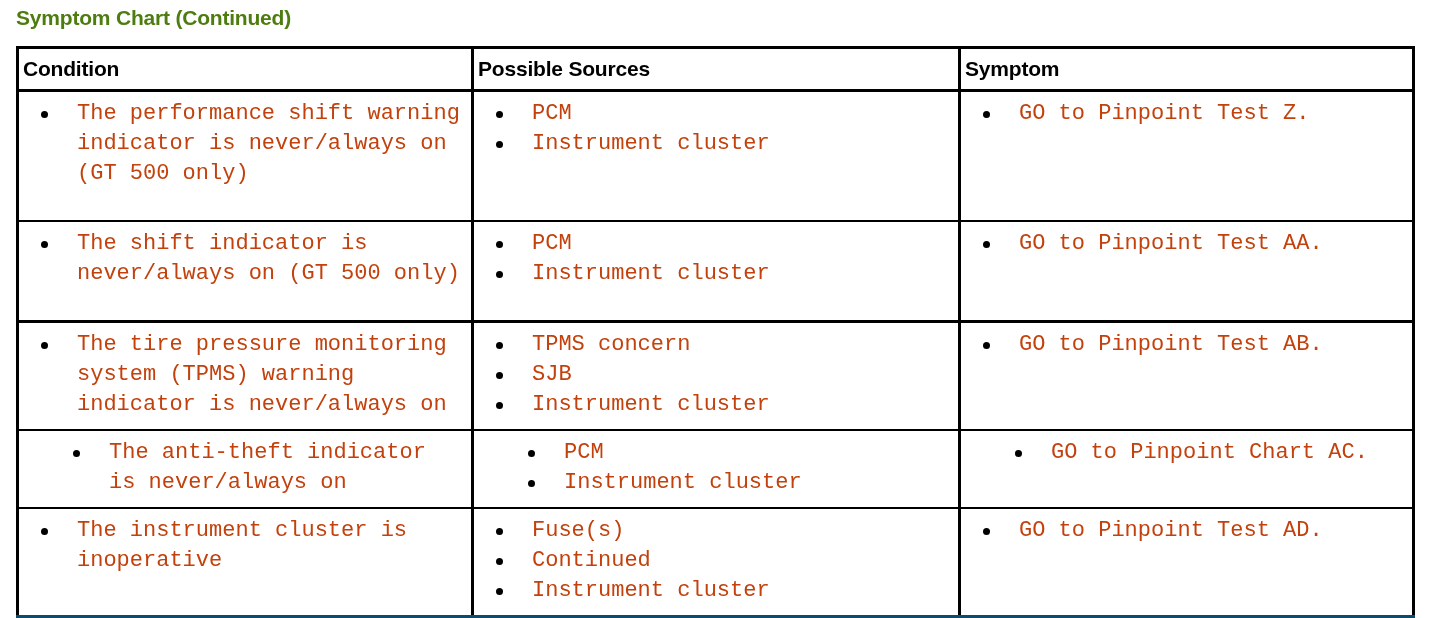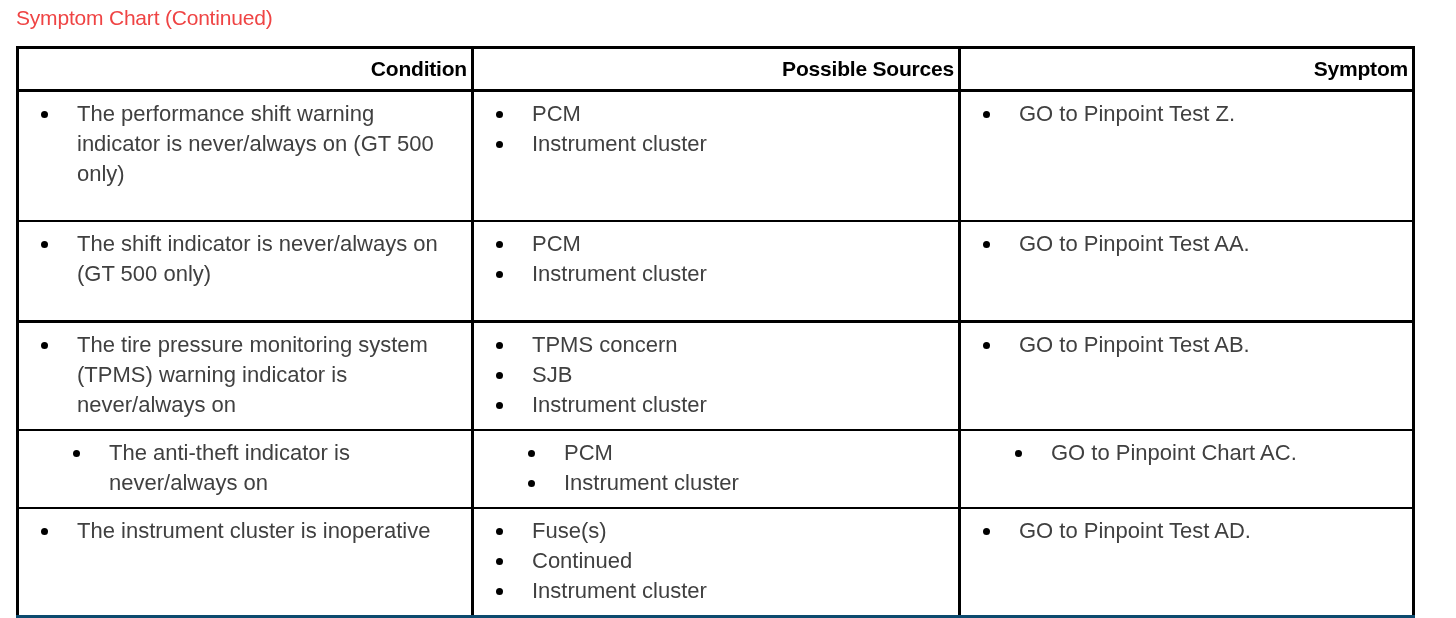--- a/index.html
+++ b/index.html
@@ -20,24 +20,24 @@
     width: 1456px;
     height: 618px;
     box-sizing: border-box;
   }
 
   .page-title {
     position: absolute;
     left: 16px;
     top: 6px;
     font-family: "Liberation Sans", "DejaVu Sans", sans-serif;
-    font-weight: normal;
+    font-weight: bold;
     font-size: 21px;
     letter-spacing: -0.2px;
-    color: #ef4444;
+    color: #4d7c0f;
     white-space: nowrap;
   }
 
   .symptom-table {
     position: absolute;
     left: 16px;
     top: 46px;
     width: 1396px;
     border-collapse: collapse;
     table-layout: fixed;
@@ -53,21 +53,21 @@
     vertical-align: top;
     padding: 0;
     border-left: 3px solid #000;
     border-right: 3px solid #000;
     background: #ffffff;
   }
 
   .symptom-table thead th {
     border-top: 3px solid #000;
     border-bottom: 3px solid #000;
-    text-align: right;
+    text-align: left;
     font-family: "Liberation Sans", "DejaVu Sans", sans-serif;
     font-weight: bold;
     font-size: 21px;
     letter-spacing: -0.2px;
     height: 40px;
     line-height: 40px;
     padding: 0 4px;
   }
 
   .symptom-table tbody tr > td {
@@ -90,22 +90,22 @@
     list-style: none;
     margin: 0;
     padding: 0;
   }
 
   ul.bullets > li {
     position: relative;
     padding-left: 50px;
     font-size: 22px;
     line-height: 30px;
-    font-family: Liberation Sans, sans-serif;
-    color: #404040;
+    font-family: Liberation Mono, monospace;
+    color: #c2410c;
   }
 
   ul.bullets > li .bullet-dot {
     position: absolute;
     left: 14px;
     top: 12px;
     width: 7px;
     height: 7px;
     border-radius: 50%;
     background: #000000;

